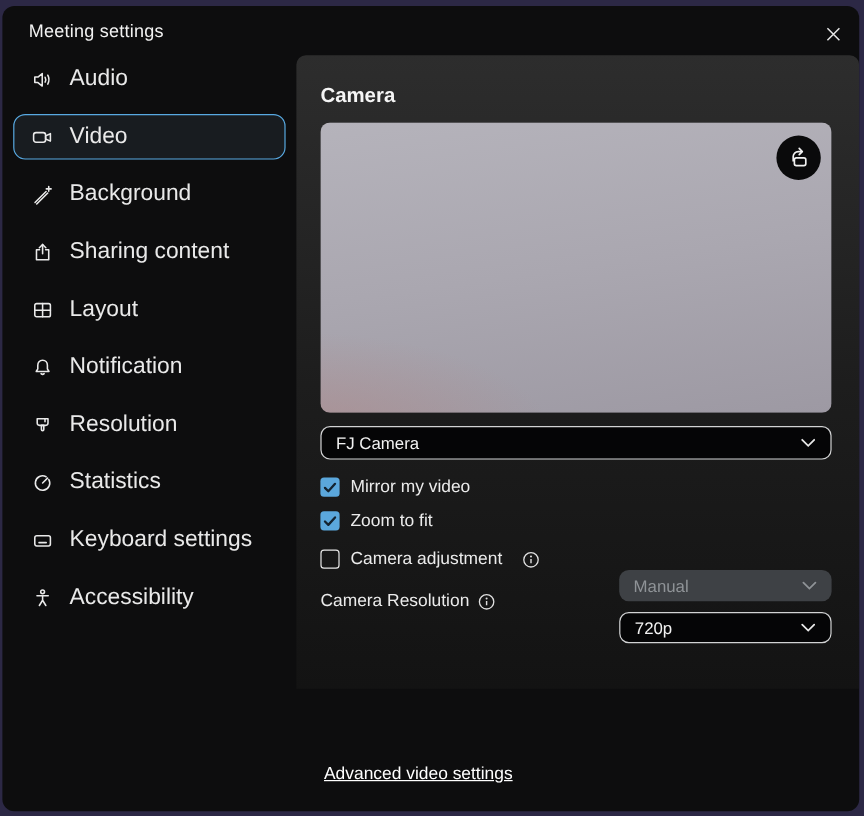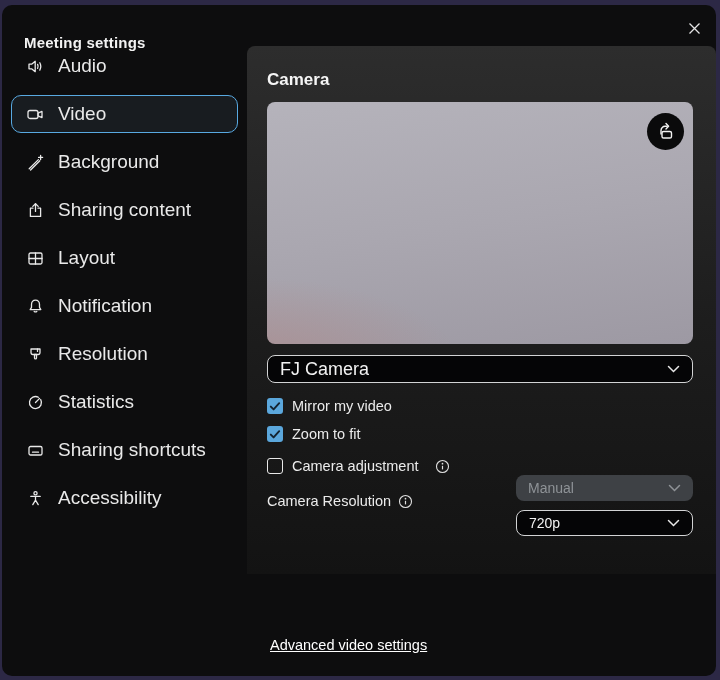--- a/index.html
+++ b/index.html
@@ -7,22 +7,22 @@
     width:720px; height:680px; position:relative; overflow:hidden;
     background:#2c2845; color:#ebebeb;
     font-family:"Liberation Sans","DejaVu Sans",sans-serif;
     -webkit-font-smoothing:antialiased;
   }
   .dialog {
     position:absolute; left:2px; top:5px; width:714px; height:671px;
     background:#0d0d0e; border-radius:10px; overflow:hidden;
   }
   .title {
-    position:absolute; left:22px; top:13px; font-size:15px; font-weight:bold;
-    letter-spacing:.2px; color:#f2f2f2;margin-top:16px;
+    position:absolute; left:22px; top:13px; font-size:15px; font-weight:normal;
+    letter-spacing:.2px; color:#f2f2f2;
   }
   .close-btn {
     position:absolute; top:11px; right:10px; width:24px; height:24px;
     display:flex; align-items:center; justify-content:center; cursor:pointer;
     border-radius:4px;
   }
   
   .sidebar { position:absolute; left:0; top:42px; width:245px; }
   .side-item {
     display:flex; align-items:center; gap:13px; height:38px;
@@ -47,21 +47,21 @@
       radial-gradient(120% 85% at -5% 108%, rgba(178,132,130,0.55) 0%, rgba(178,132,130,0) 42%),
       linear-gradient(172deg,#b5b3bb 0%,#aaa7b0 50%,#9d99a3 100%);
   }
   .flip-btn {
     position:absolute; top:11px; right:9px; width:37px; height:37px; border-radius:50%;
     background:#0a0a0b; display:flex; align-items:center; justify-content:center; cursor:pointer;
   }
   .select {
     display:flex; align-items:center; justify-content:space-between;
     height:28px; border:1px solid #d2d3d4; border-radius:8px;
-    background:#050506; padding:0 12px; font-size:18px; color:#f2f2f2;
+    background:#050506; padding:0 12px; font-size:14px; color:#f2f2f2;
     cursor:pointer; box-sizing:border-box;
   }
   .camera-select { margin-top:11px; }
   .toggles { margin-top:12px; }
   .toggle-row { display:flex; align-items:center; gap:9px; height:22px; margin-bottom:6px; font-size:14.5px; }
   .checkbox {
     width:16px; height:16px; border-radius:3px; box-sizing:border-box; flex:0 0 16px;
     display:flex; align-items:center; justify-content:center; cursor:pointer;
   }
   .checkbox.checked { background:#5ba7dc; }
@@ -166,21 +166,21 @@
         </span>
        <span>Statistics</span>
      </div>
       <div class="side-item">
        <span class="icon">
           <svg width="19" height="19" viewBox="0 0 19 19">
             <rect x="3" y="5.5" width="13" height="8.5" rx="1.6" stroke="#e9e9e9" stroke-width="1.3" fill="none" stroke-linecap="round" stroke-linejoin="round"></rect>
             <path d="M6.5 11.2 h6" stroke="#e9e9e9" stroke-width="1.3" fill="none" stroke-linecap="round" stroke-linejoin="round"></path>
           </svg>
         </span>
-       <span>Sharing shortcuts</span>
+       <span>Keyboard settings</span>
      </div>
       <div class="side-item">
        <span class="icon">
           <svg width="19" height="19" viewBox="0 0 19 19">
             <circle cx="9.5" cy="4.2" r="1.6" stroke="#e9e9e9" stroke-width="1.3" fill="none" stroke-linecap="round" stroke-linejoin="round"></circle>
             <path d="M4.8 7.4 H14.2 M9.5 7.4 V11.2 M9.5 11.2 L6.8 15.6 M9.5 11.2 L12.2 15.6" stroke="#e9e9e9" stroke-width="1.3" fill="none" stroke-linecap="round" stroke-linejoin="round"></path>
           </svg>
         </span>
        <span>Accessibility</span>
      </div>

